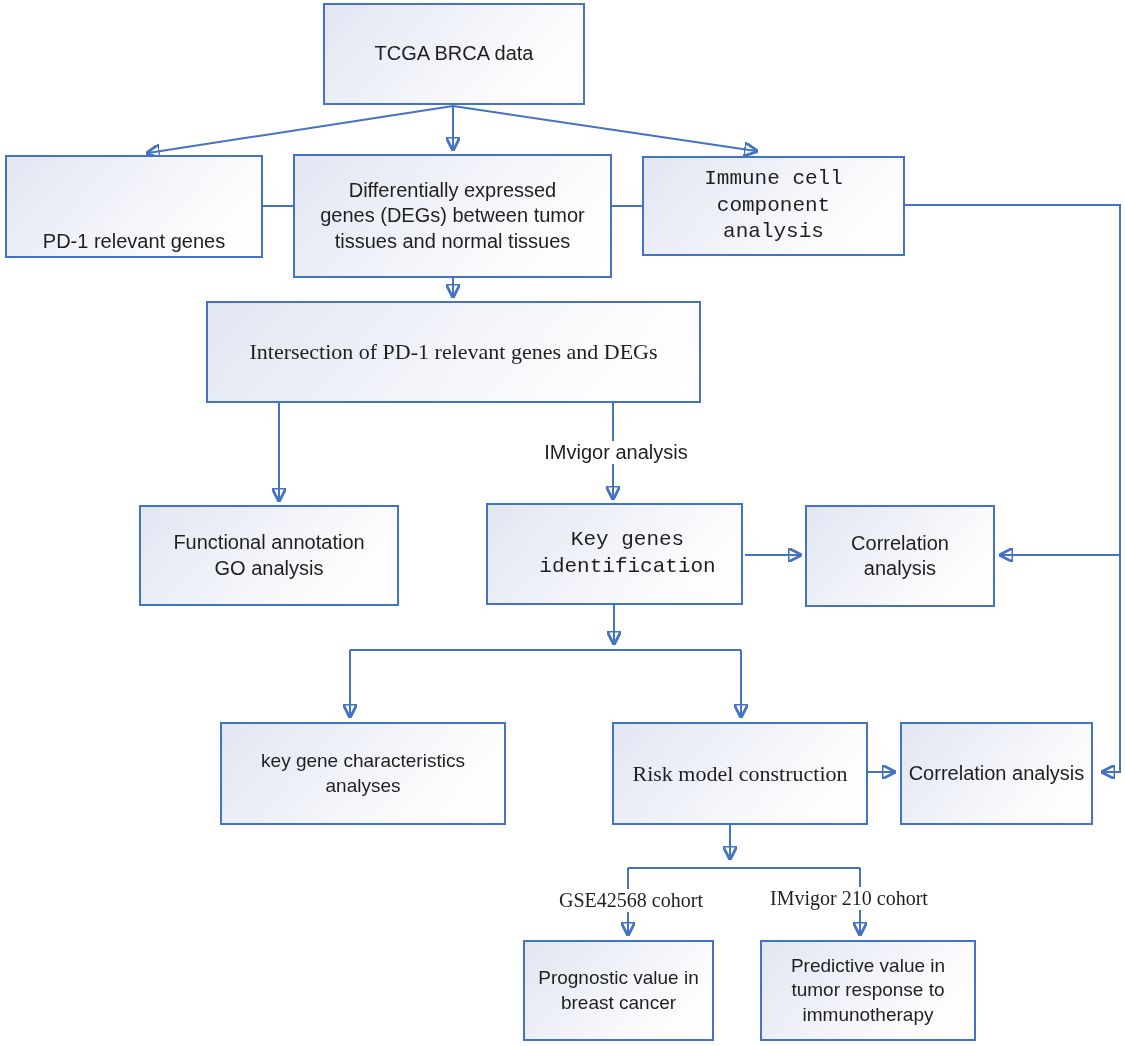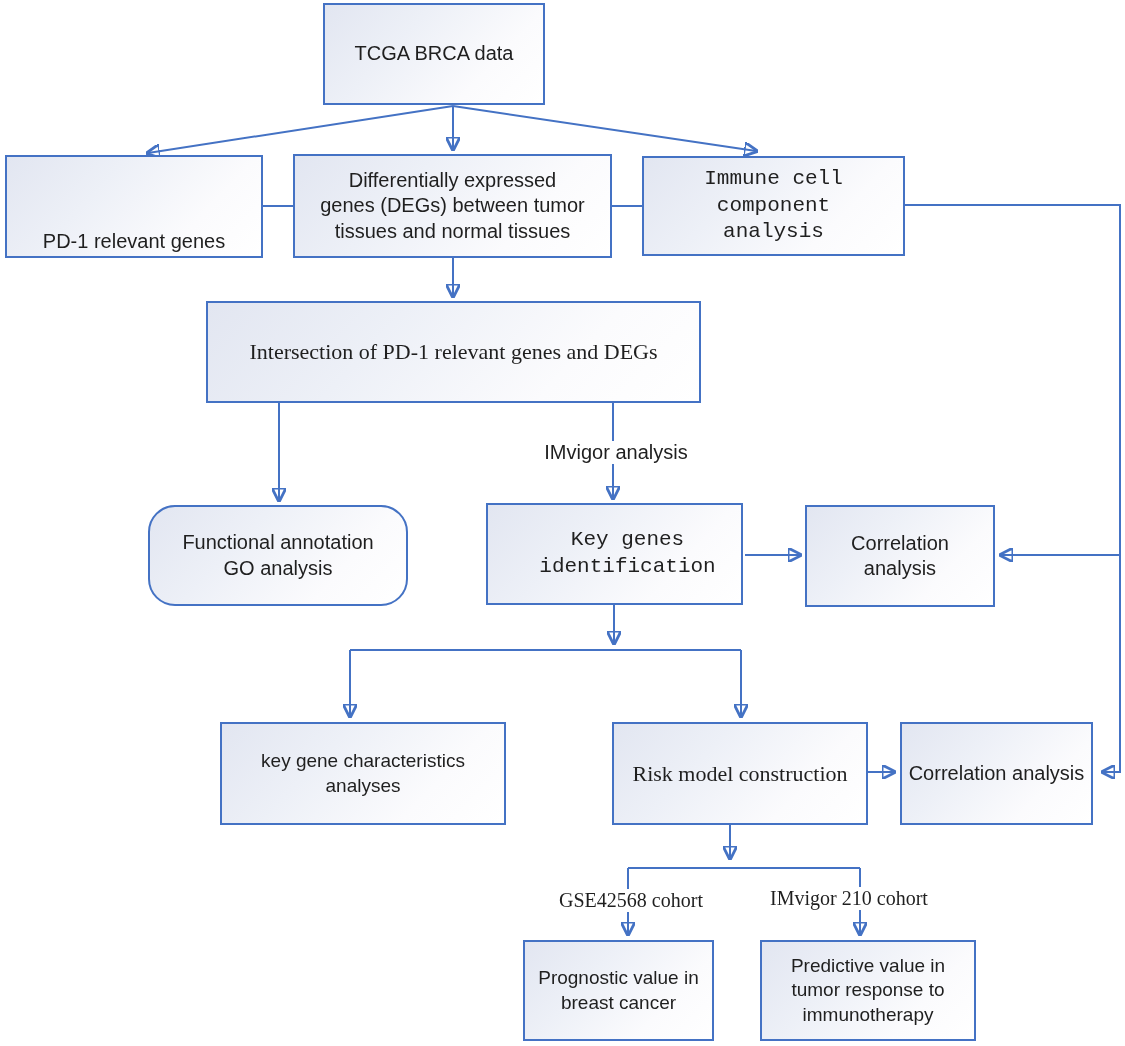--- a/index.html
+++ b/index.html
@@ -94,44 +94,44 @@
     <path d="M 741 650 L 741 716" marker-end="url(#ah)"></path>
 
     <path d="M 868 772 L 894 772" marker-end="url(#ah)"></path>
 
     <path d="M 730 825 L 730 858" marker-end="url(#ah)"></path>
     <path d="M 628 868 L 860 868"></path>
     <path d="M 628 868 L 628 934" marker-end="url(#ah)"></path>
     <path d="M 860 868 L 860 934" marker-end="url(#ah)"></path>
   </svg>
 
-  <div class="node sans" style="left:323px; top:3px; width:222px; height:102px;">
+  <div class="node sans" style="left:323px; top:3px; width:262px; height:102px;">
     <span>TCGA BRCA data</span>
   </div>
 
   <div class="node sans" style="left:5px; top:155px; width:258px; height:103px;justify-content:flex-end;">
     <span>PD-1 relevant genes</span>
   </div>
 
-  <div class="node sans" style="left:293px; top:154px; width:319px; height:104px;">
+  <div class="node sans" style="left:293px; top:154px; width:319px; height:124px;">
     <span class="ln">Differentially expressed</span>
     <span class="ln">genes (DEGs) between tumor</span>
     <span class="ln">tissues and normal tissues</span>
   </div>
 
   <div class="node serif" style="left:642px; top:156px; width:263px; height:100px;">
     <span class="ln">Immune cell component</span>
     <span class="ln">analysis</span>
   </div>
 
   <div class="node serif-lg" style="left:206px; top:301px; width:495px; height:102px;">
     <span>Intersection of PD-1 relevant genes and DEGs</span>
   </div>
 
-  <div class="node sans" style="left:148px; top:505px; width:260px; height:101px;border-radius:27px;">
+  <div class="node sans" style="left:139px; top:505px; width:260px; height:101px;">
     <span class="ln">Functional annotation</span>
     <span class="ln">GO analysis</span>
   </div>
 
   <div class="node serif" style="left:486px; top:503px; width:257px; height:102px;padding-left:32px;">
     <span>Key genes identification</span>
   </div>
 
   <div class="node sans" style="left:805px; top:505px; width:190px; height:102px;">
     <span>Correlation analysis</span>

